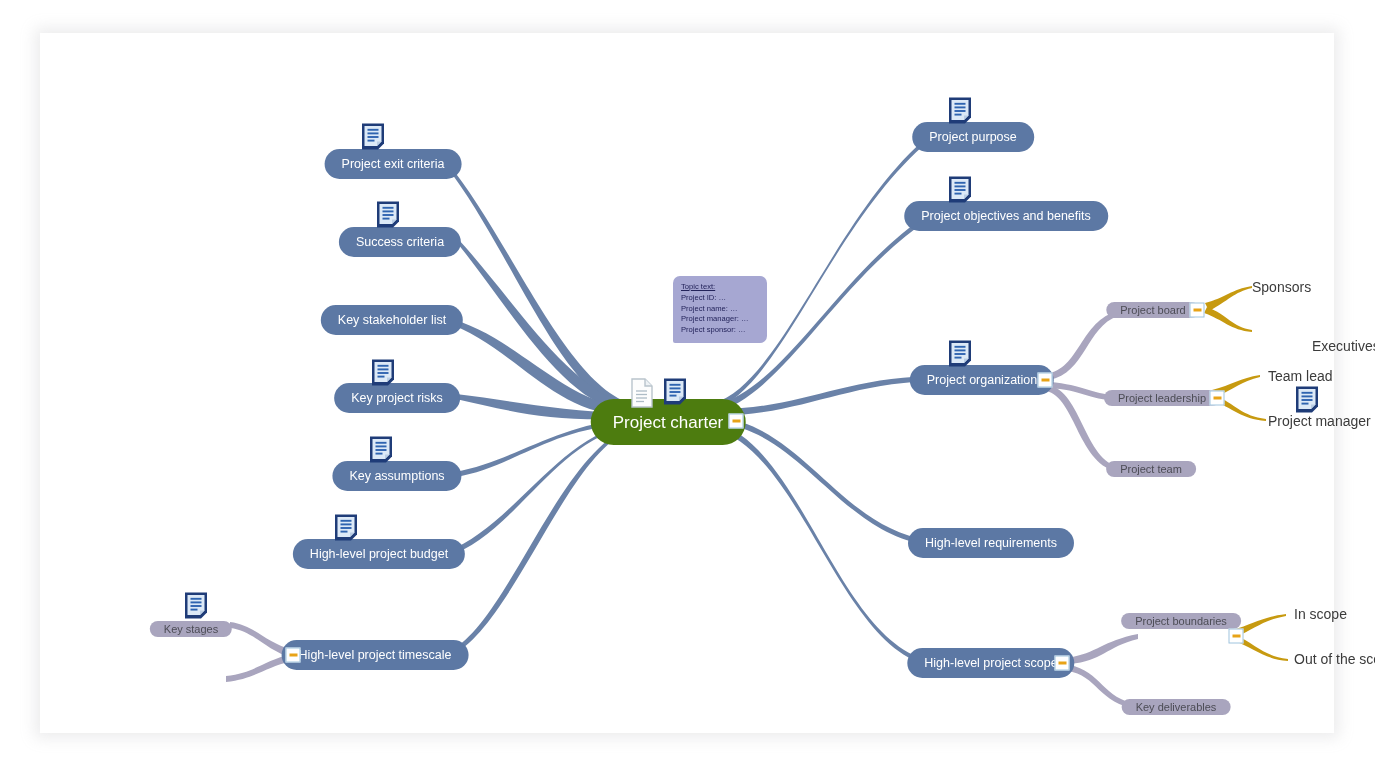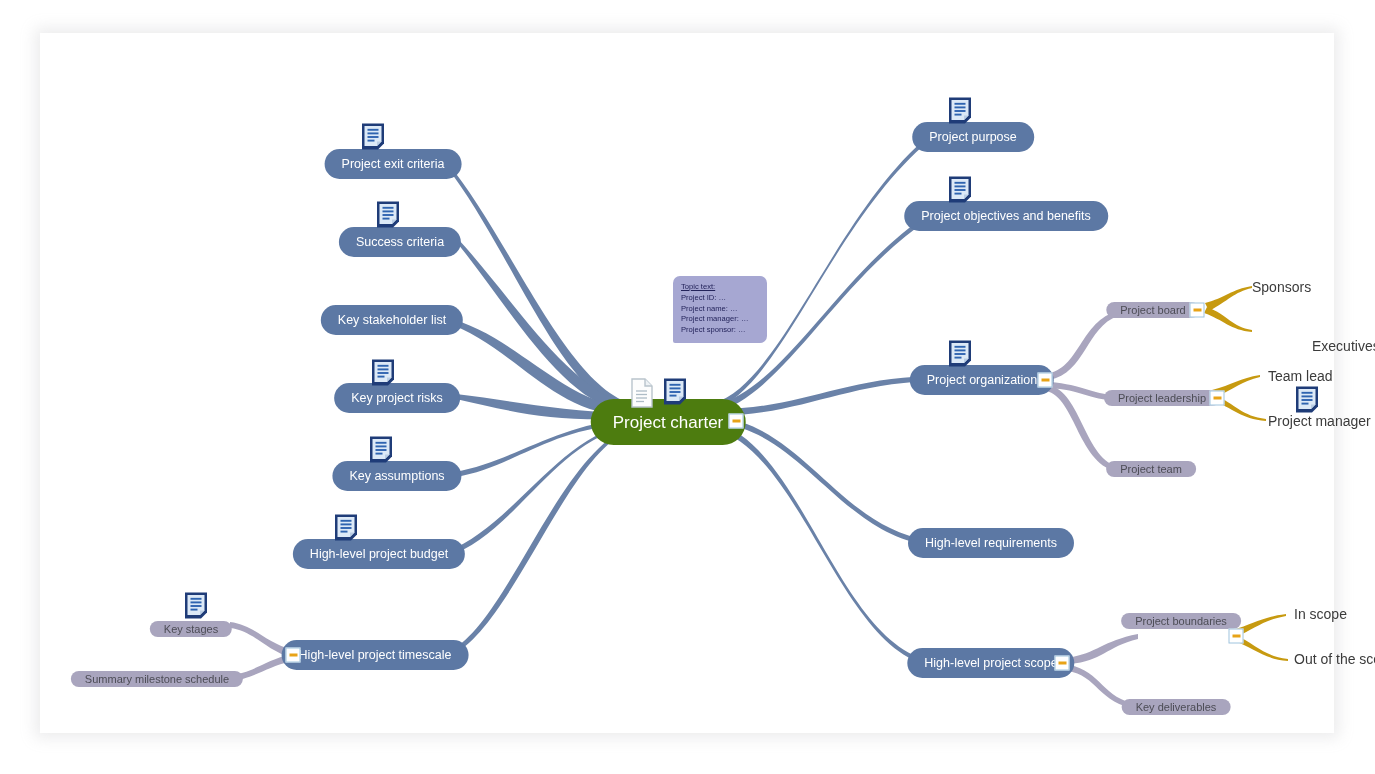--- a/index.html
+++ b/index.html
@@ -320,23 +320,20 @@
           <g stroke="#2f64b0" stroke-width="1.9">
             <path d="M7.5 7.8 h11"></path>
             <path d="M7.5 11.4 h11"></path>
             <path d="M7.5 15 h11"></path>
             <path d="M7.5 18.6 h7"></path>
           </g>
           <path d="M17 24 v-4.5 h4.5 z" fill="#b9cde4"></path>
         </svg>
     </div>
 
-    <div class="node n-sub" style="left:117px;top:646px;">
-      <span class="lbl">Summary milestone schedule</span>
-    </div>
 
     <div class="node n-main" style="left:933px;top:104px;">
       <span class="lbl">Project purpose</span>
     </div>
     <div class="docicon" style="left:920px;top:78px;">
       <svg viewBox="0 0 26 30">
           <path d="M2 1.5 h22 v20 l-6 6 h-16 z" fill="#1f3c78"></path>
           <path d="M4.5 4 h17 v15.5 l-4.5 4.5 h-12.5 z" fill="#dce9f7"></path>
           <g stroke="#2f64b0" stroke-width="1.9">
             <path d="M7.5 7.8 h11"></path>

